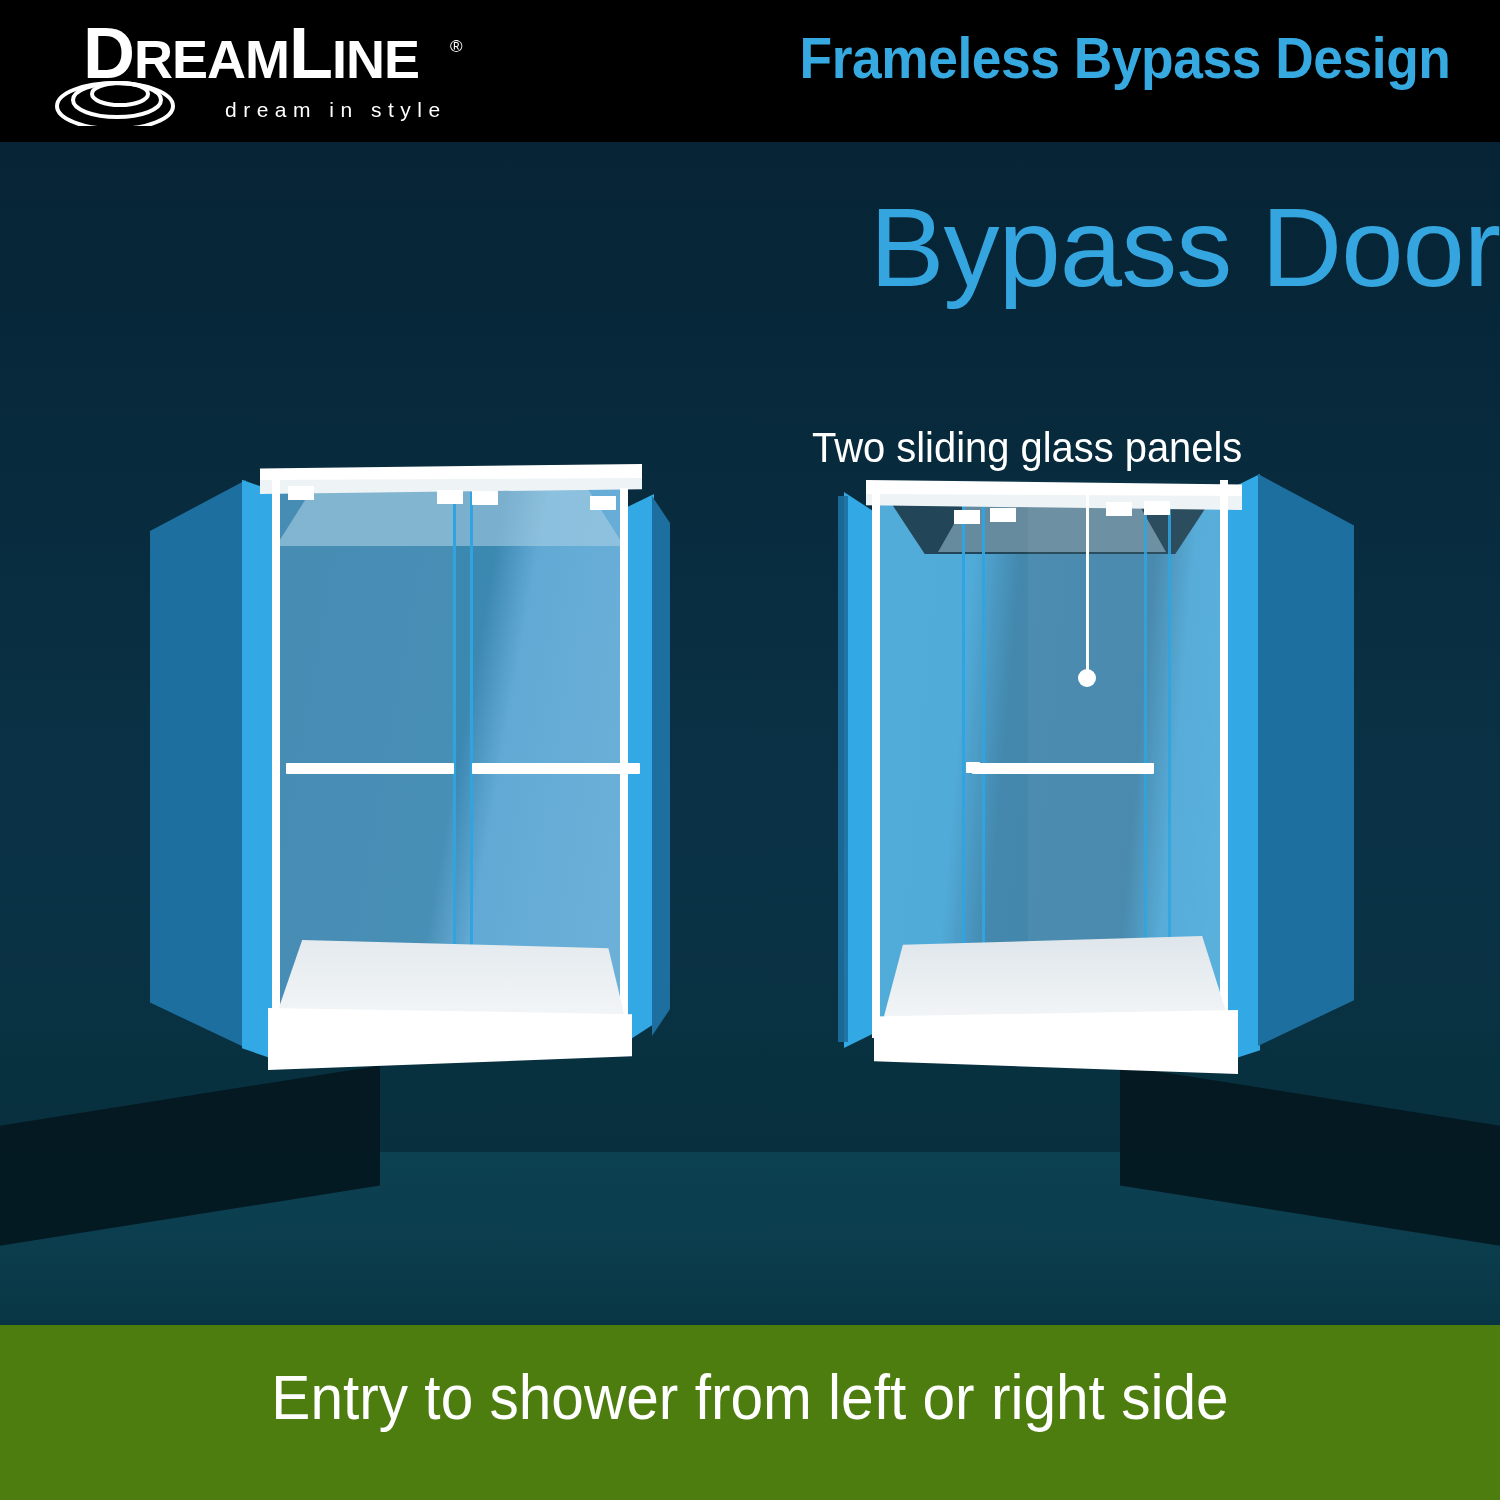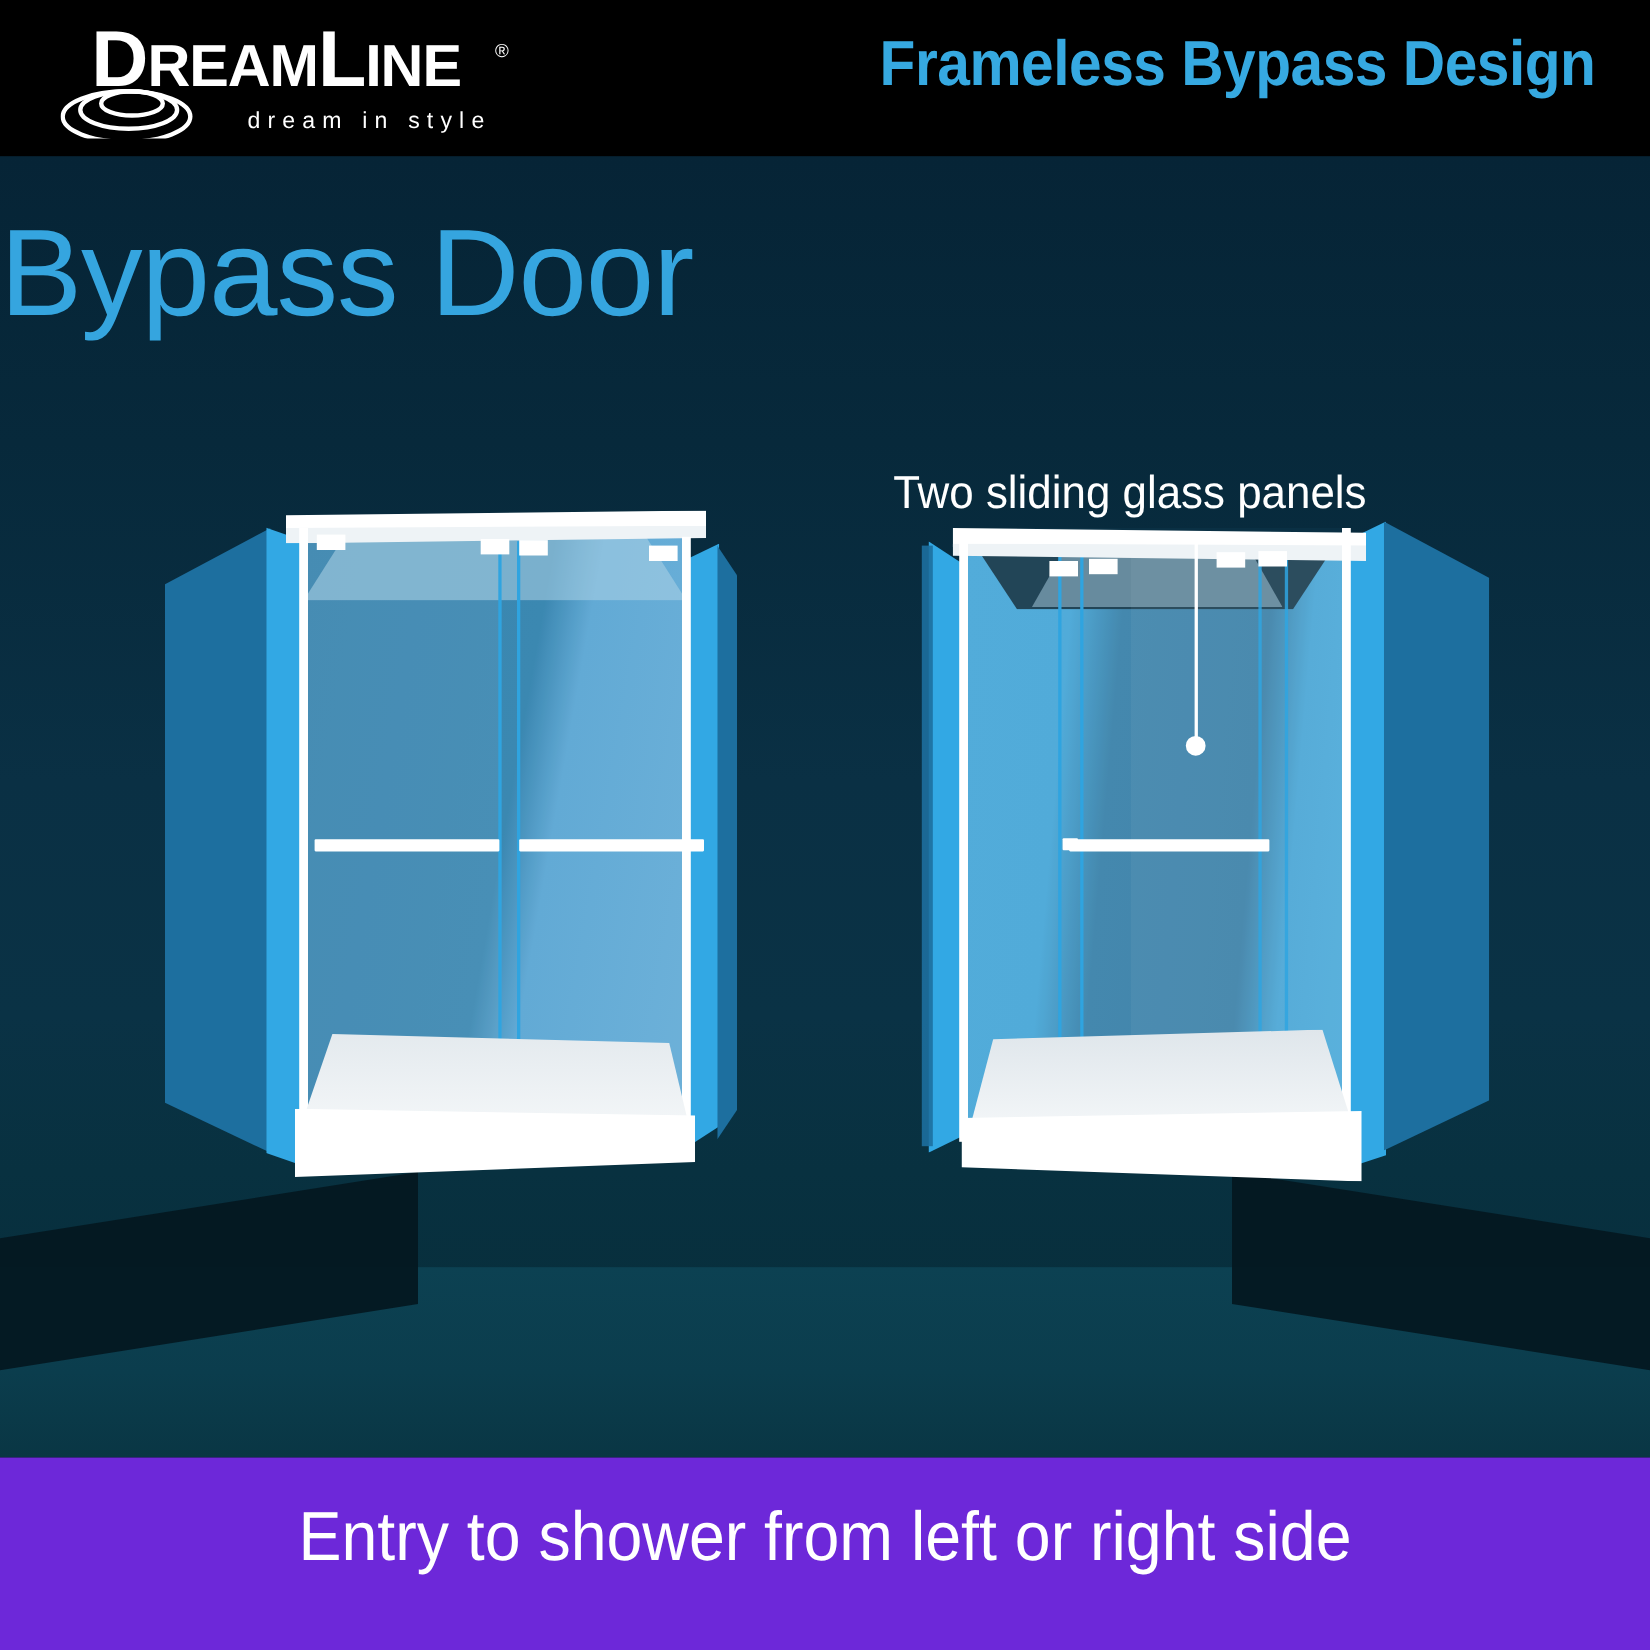--- a/index.html
+++ b/index.html
@@ -48,25 +48,25 @@
   .tray-top{position:absolute;background:#e9eef1;}
   .vframe{position:absolute;background:#ffffff;}
 
   
   .callout-text{position:absolute;left:812px;top:440px;color:#fff;font-size:42px;white-space:nowrap;
                 transform:scaleX(0.95);transform-origin:left center;}
   .callout-line{position:absolute;left:1086px;top:502px;width:3px;height:184px;background:#fff;}
   .callout-dot{position:absolute;left:1078px;top:678px;width:18px;height:18px;border-radius:50%;background:#fff;}
 
   
-  .page-title{position:absolute;left:0;top:192px;width:1500px;text-align:left;color:#35A5DF;
+  .page-title{position:absolute;left:0;top:192px;width:1500px;text-align:right;color:#35A5DF;
               font-size:112px;font-weight:400;letter-spacing:-1px;line-height:1;}
 
   
-  .footer{position:absolute;left:0;top:1325px;width:1500px;height:175px;background:#6d28d9;}
+  .footer{position:absolute;left:0;top:1325px;width:1500px;height:175px;background:#4d7c0f;}
   .footer-text{position:absolute;left:0;top:36px;width:1500px;text-align:center;color:#fff;
                font-size:63px;font-weight:500;white-space:nowrap;
                transform:scaleX(0.93);transform-origin:center center;}
 </style>
 </head>
 <body>
 
 <div id="stage">
 
   <div class="header">

